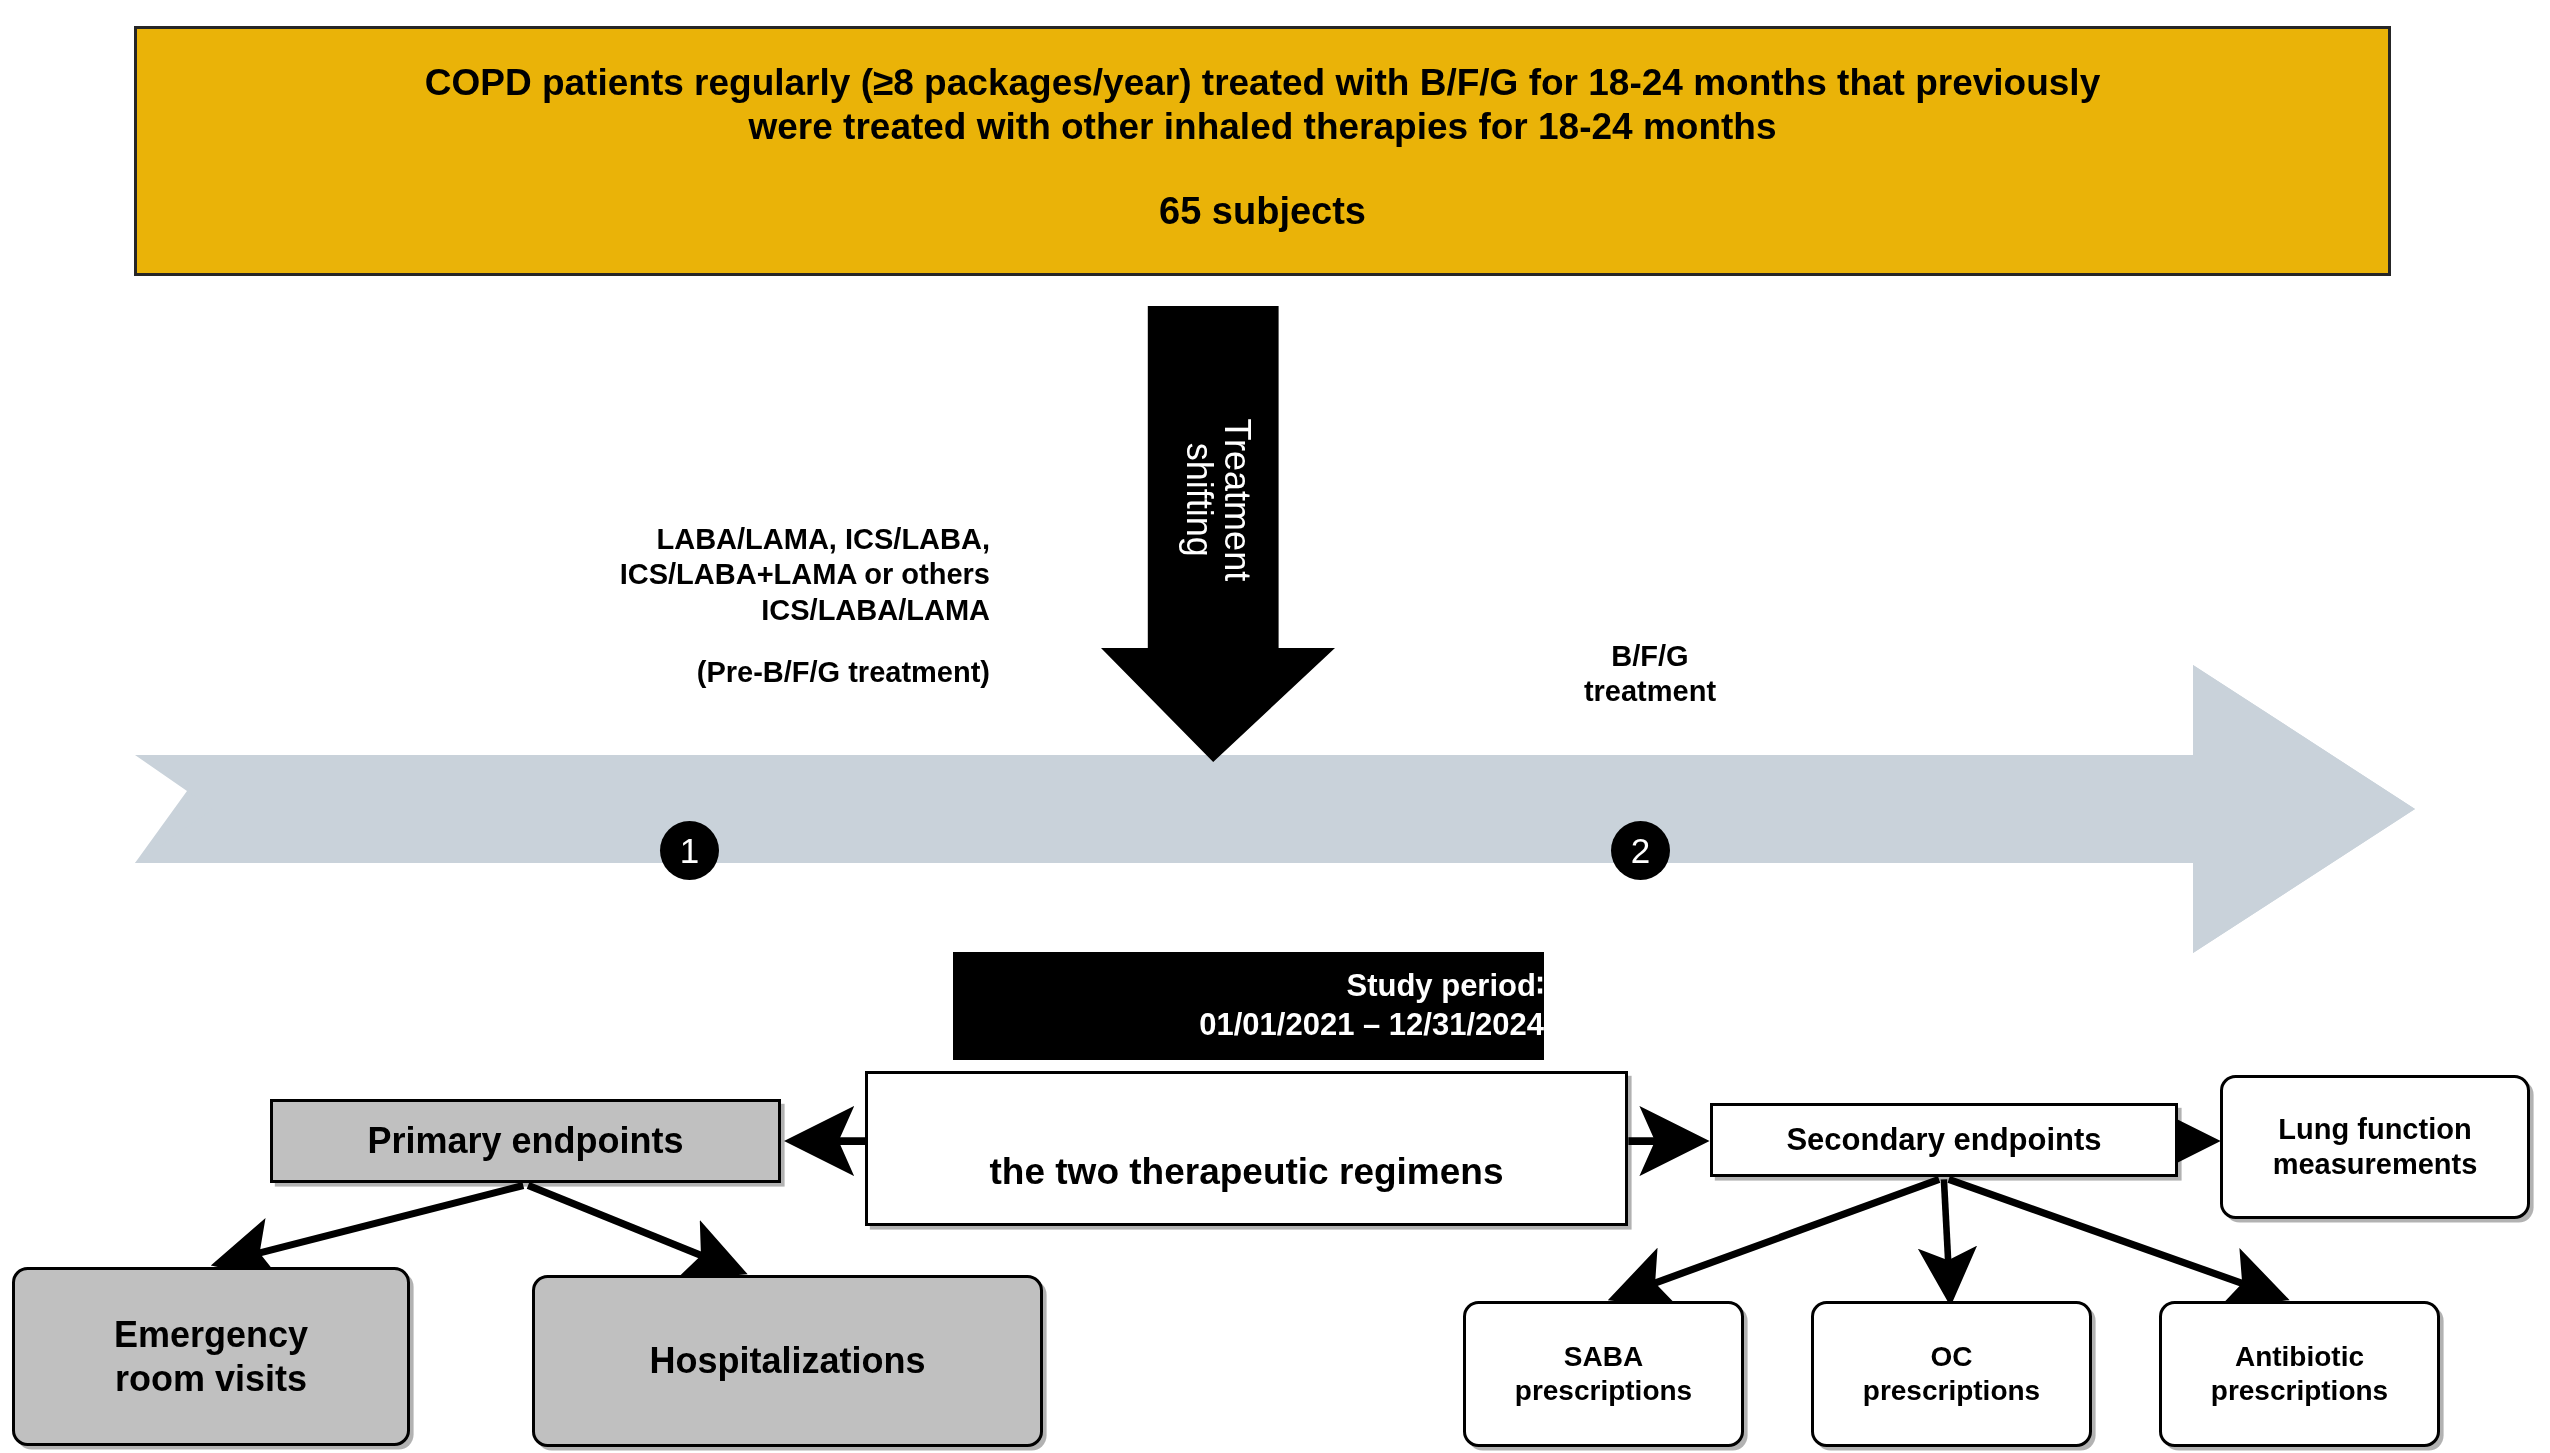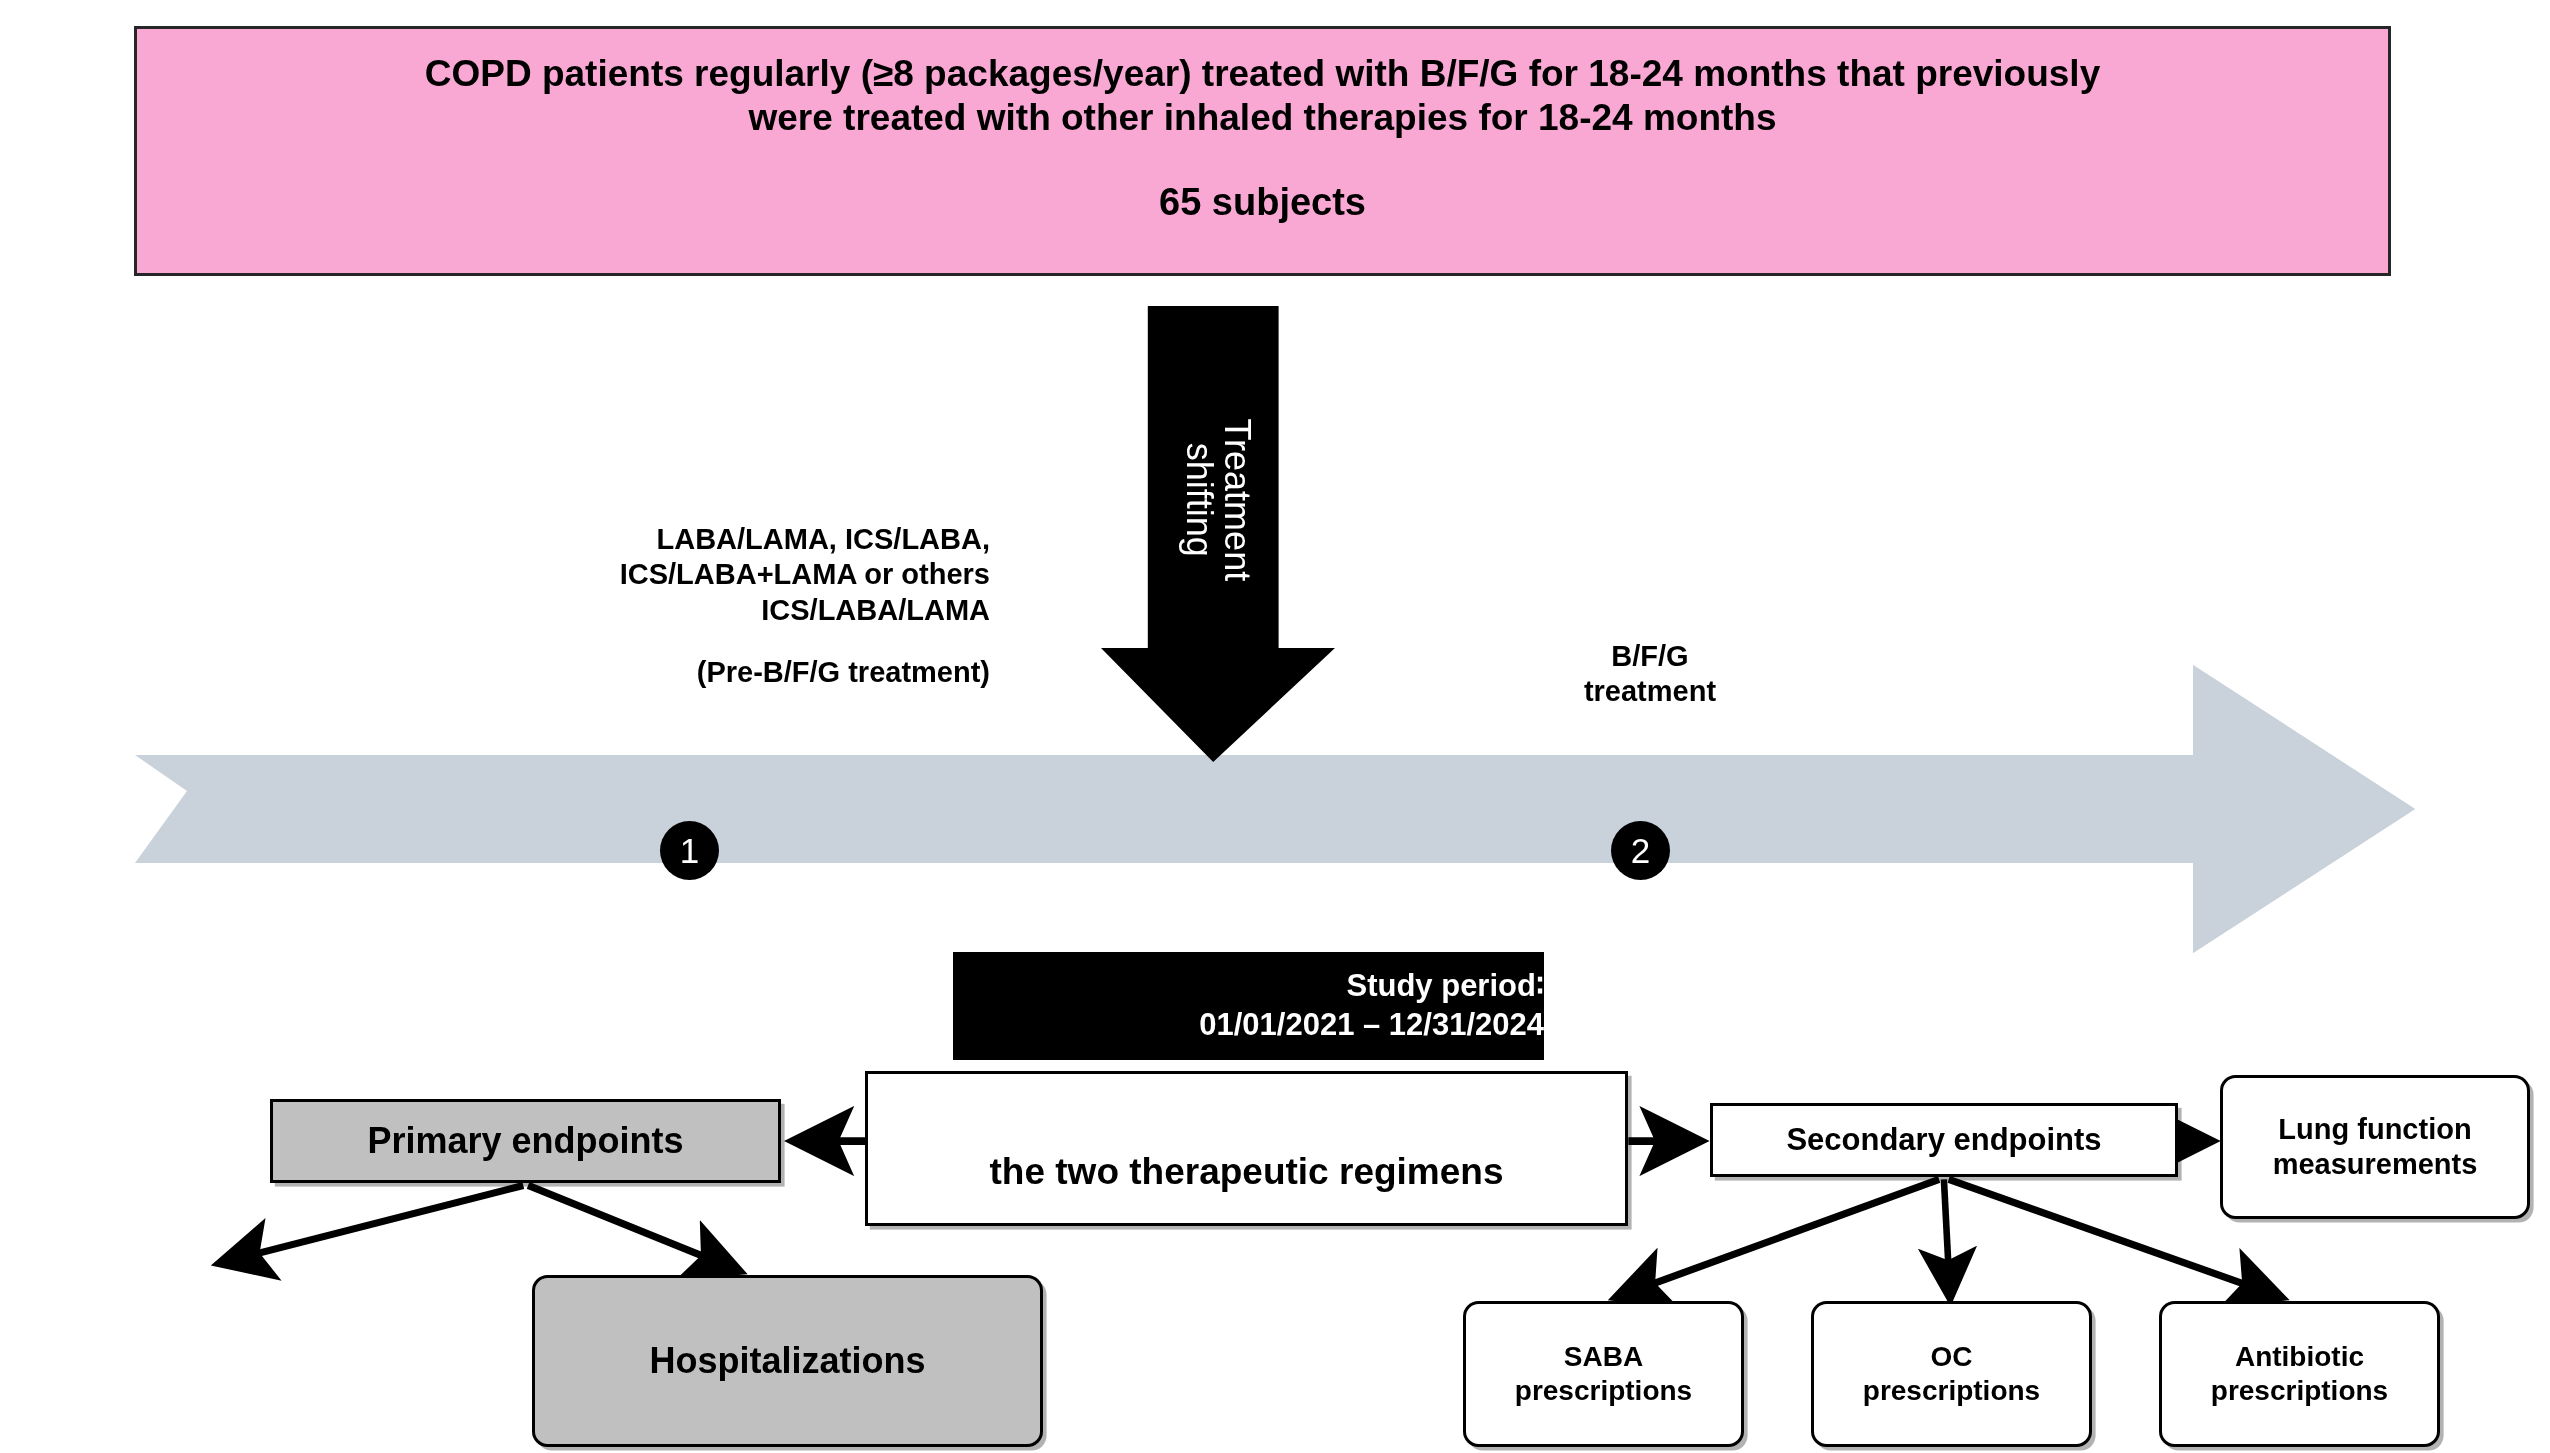--- a/index.html
+++ b/index.html
@@ -4,23 +4,23 @@
 <style>
   html,body{margin:0;padding:0;background:#ffffff;}
   body{font-family:"Liberation Sans",sans-serif;}
   #stage{position:relative;width:2550px;height:1453px;background:#fff;overflow:hidden;}
 
   .abs{position:absolute;box-sizing:border-box;}
 
   
   #cohort-box{
     left:134px;top:26.4px;width:2257px;height:250px;
-    background:#f9a8d4;border:3px solid #262626;
+    background:#eab308;border:3px solid #262626;
     display:flex;flex-direction:column;align-items:center;justify-content:flex-start;
-    padding-top:23px;
+    padding-top:32px;
   }
   #cohort-box .line{
     font-weight:bold;font-size:37px;line-height:1.18;color:#000;
     text-align:center;width:2100px;
   }
   #cohort-box .count{
     font-weight:bold;font-size:38px;color:#000;margin-top:41px;text-align:center;
   }
 
   
@@ -183,20 +183,26 @@
     <span>Secondary endpoints</span>
   </div>
 
   <div class="abs node round" id="lung-function">
     <span>
       <span>Lung function</span><br>
       <span>measurements</span>
     </span>
   </div>
 
+  <div class="abs node grey round" id="er-visits">
+    <span>
+      <span>Emergency</span><br>
+      <span>room visits</span>
+    </span>
+  </div>
 
   <div class="abs node grey round" id="hospitalizations">
     <span>Hospitalizations</span>
   </div>
 
   <div class="abs node round" id="saba">
     <span>
       <span>SABA</span><br>
       <span>prescriptions</span>
     </span>

